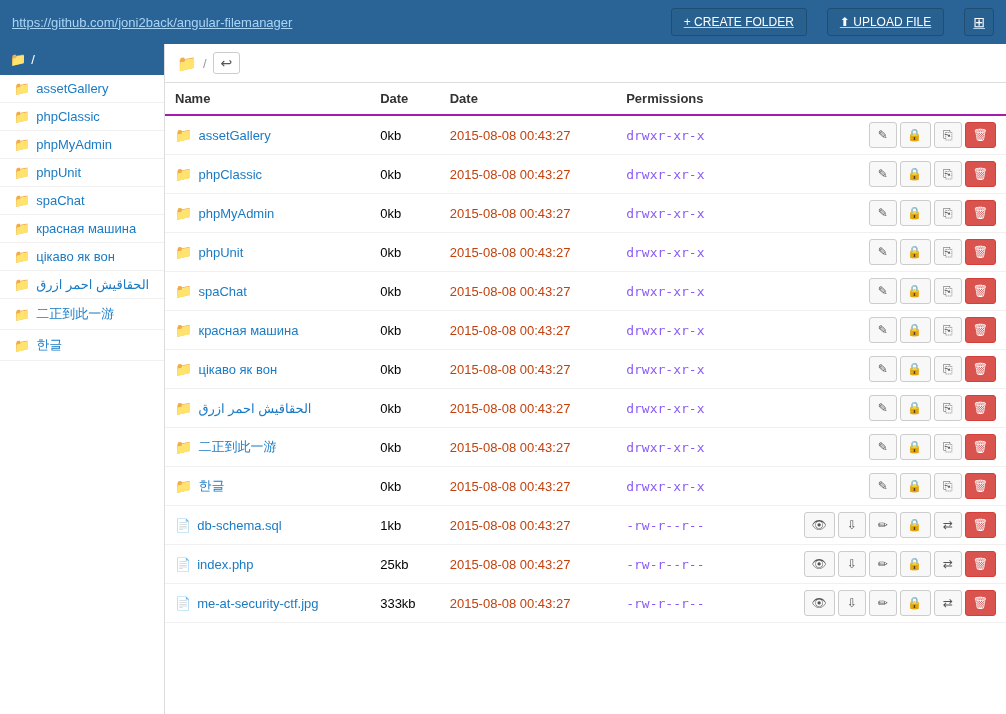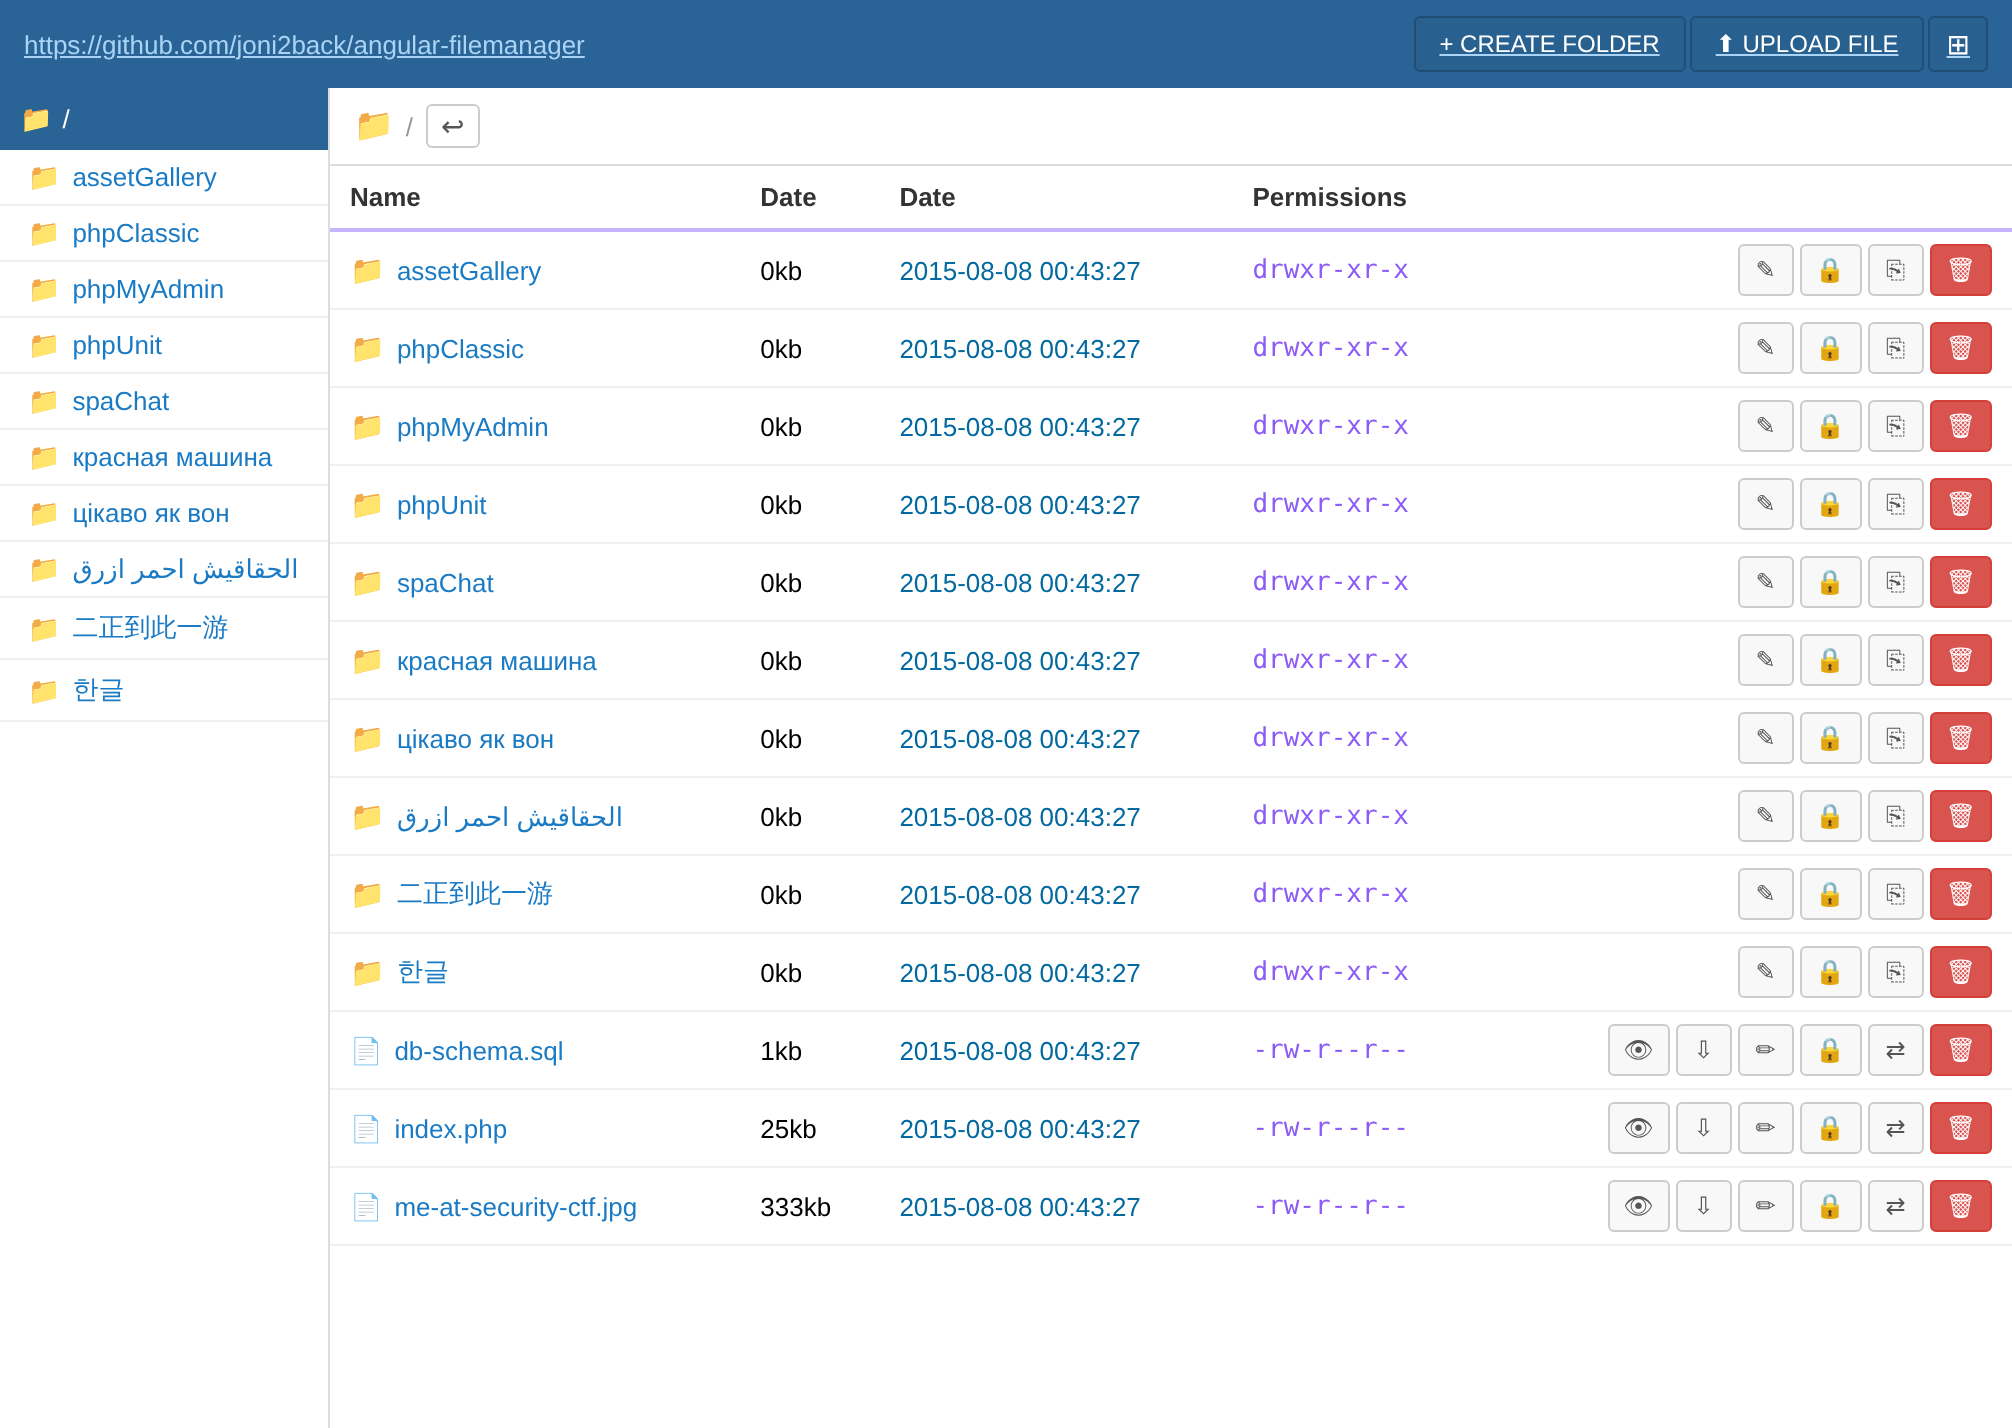--- a/index.html
+++ b/index.html
@@ -10,21 +10,21 @@
       background: #2a6496;
       color: #aad4f5;
       height: 44px;
       display: flex;
       align-items: center;
       justify-content: space-between;
       padding: 0 12px;
       text-decoration: underline;
     }
     #topbar-url { font-size: 13px; color: #aad4f5; }
-    #topbar-actions { display: flex; gap: 2px; }
+    #topbar-actions { display: flex; gap: 20px; }
     .top-btn {
       background: #286090;
       border: 1px solid #204d74;
       color: #fff;
       padding: 5px 12px;
       border-radius: 3px;
       cursor: pointer;
       font-size: 12px;
       display: flex;
       align-items: center;
@@ -92,21 +92,21 @@
       border: 1px solid #ccc;
       border-radius: 3px;
       padding: 2px 7px;
       cursor: pointer;
       font-size: 14px;
       color: #555;
     }
 
     
     #file-table { width: 100%; border-collapse: collapse; }
-    #file-table thead tr { border-bottom: 2px solid #c4b5fd; }
+    #file-table thead tr { border-bottom: 2px solid #a21caf; }
     #file-table th {
       text-align: left;
       padding: 8px 10px;
       font-weight: bold;
       font-size: 13px;
       color: #333;
       background: #fff;
     }
     #file-table td {
       padding: 6px 10px;
@@ -141,21 +141,21 @@
       min-height: 26px;
     }
     .act-btn-danger {
       background: #d9534f;
       border-color: #d43f3a;
       color: #fff;
     }
 
     .perm-cell { color: #8b5cf6; font-family: monospace; }
     .size-cell { color: #000000; }
-    .date-cell { color: #0369a1; white-space: nowrap; }
+    .date-cell { color: #c2410c; white-space: nowrap; }
   </style>
 </head>
 <body>
 
 <div id="topbar">
   <span id="topbar-url">https://github.com/joni2back/angular-filemanager</span>
   <div id="topbar-actions">
     <button class="top-btn">+ CREATE FOLDER</button>
     <button class="top-btn">⬆ UPLOAD FILE</button>
     <button class="top-btn-grid">⊞</button>

